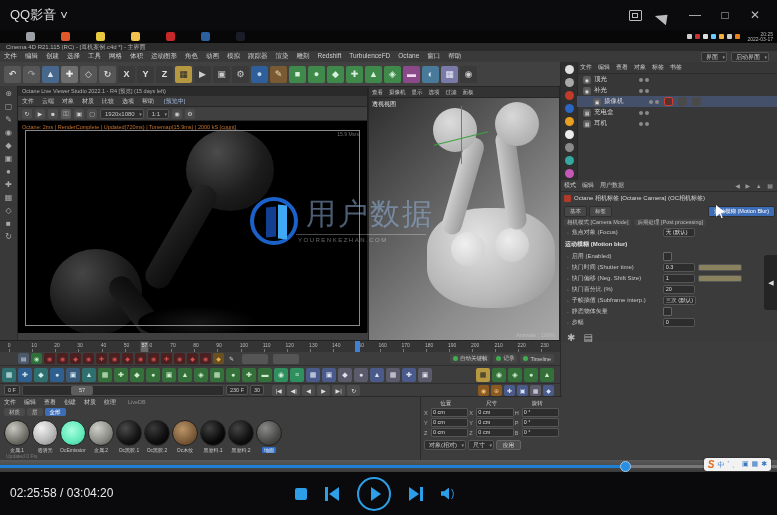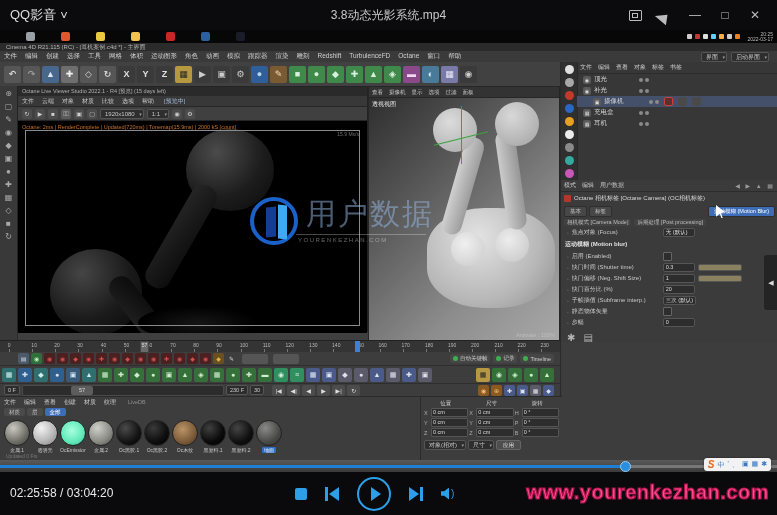--- a/index.html
+++ b/index.html
@@ -196,21 +196,20 @@
              -webkit-text-stroke:1.2px #b0124d;font-family:"Liberation Sans","DejaVu Sans",sans-serif;}
 </style>
 </head>
 <body>
 
 <div id="titlebar">
   <div id="app-title">
     <span>QQ影音</span>
     <span>˅</span>
   </div>
-  <div id="file-title">3.8动态光影系统.mp4</div>
   <div id="win-btns">
     <span class="winbtn">
         <span class="snapbox"></span>
       </span>
     <span class="winbtn">
         <span class="pinarrow"></span>
       </span>
     <span class="winbtn">—</span>
     <span class="winbtn">□</span>
     <span class="winbtn">✕</span>
@@ -886,14 +885,13 @@
       </span>
     <span class="pair">
         <span class="tri-r"></span>
         <span class="bar-v"></span>
       </span>
     <span class="pair">
         <span class="spk"></span>
         <span class="spk-wave">)</span>
       </span>
   </div>
-  <div id="watermark">www.yourenkezhan.com</div>
 </div>
 
 </body></html>

